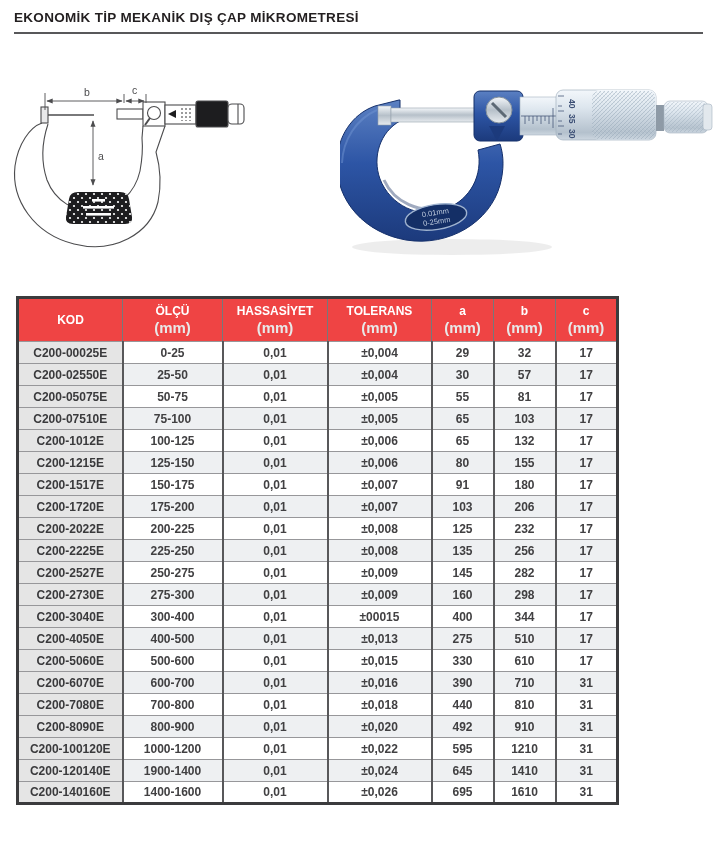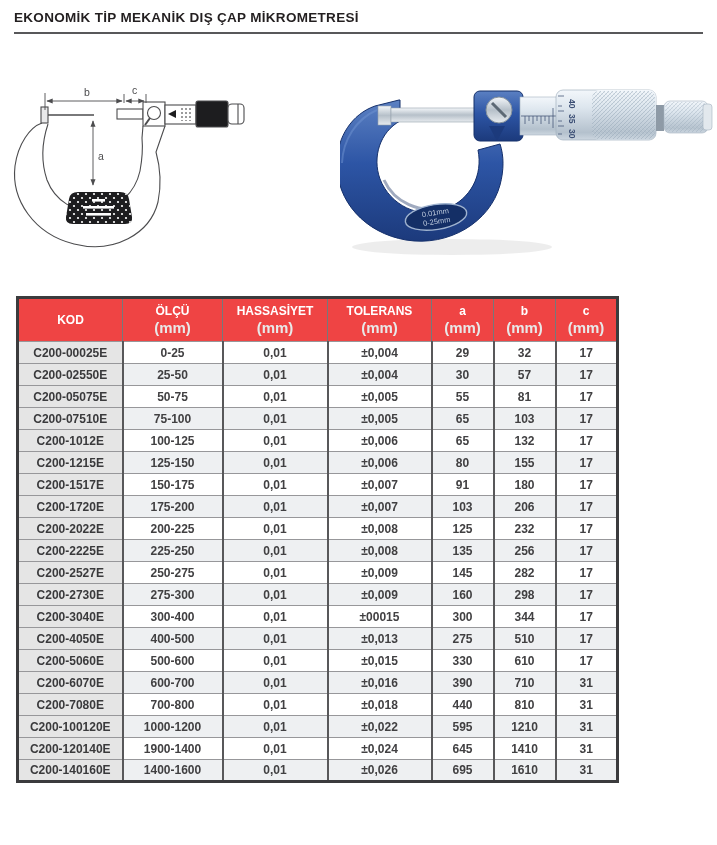--- a/index.html
+++ b/index.html
@@ -340,21 +340,21 @@
           <td>±0,009</td>
           <td>160</td>
           <td>298</td>
           <td>17</td>
         </tr>
         <tr>
           <td>C200-3040E</td>
           <td>300-400</td>
           <td>0,01</td>
           <td>±00015</td>
-          <td>300</td>
+          <td>400</td>
           <td>344</td>
           <td>17</td>
         </tr>
         <tr>
           <td>C200-4050E</td>
           <td>400-500</td>
           <td>0,01</td>
           <td>±0,013</td>
           <td>275</td>
           <td>510</td>
@@ -381,20 +381,29 @@
         <tr>
           <td>C200-7080E</td>
           <td>700-800</td>
           <td>0,01</td>
           <td>±0,018</td>
           <td>440</td>
           <td>810</td>
           <td>31</td>
         </tr>
         <tr>
+          <td>C200-8090E</td>
+          <td>800-900</td>
+          <td>0,01</td>
+          <td>±0,020</td>
+          <td>492</td>
+          <td>910</td>
+          <td>31</td>
+        </tr>
+        <tr>
           <td>C200-100120E</td>
           <td>1000-1200</td>
           <td>0,01</td>
           <td>±0,022</td>
           <td>595</td>
           <td>1210</td>
           <td>31</td>
         </tr>
         <tr>
           <td>C200-120140E</td>

